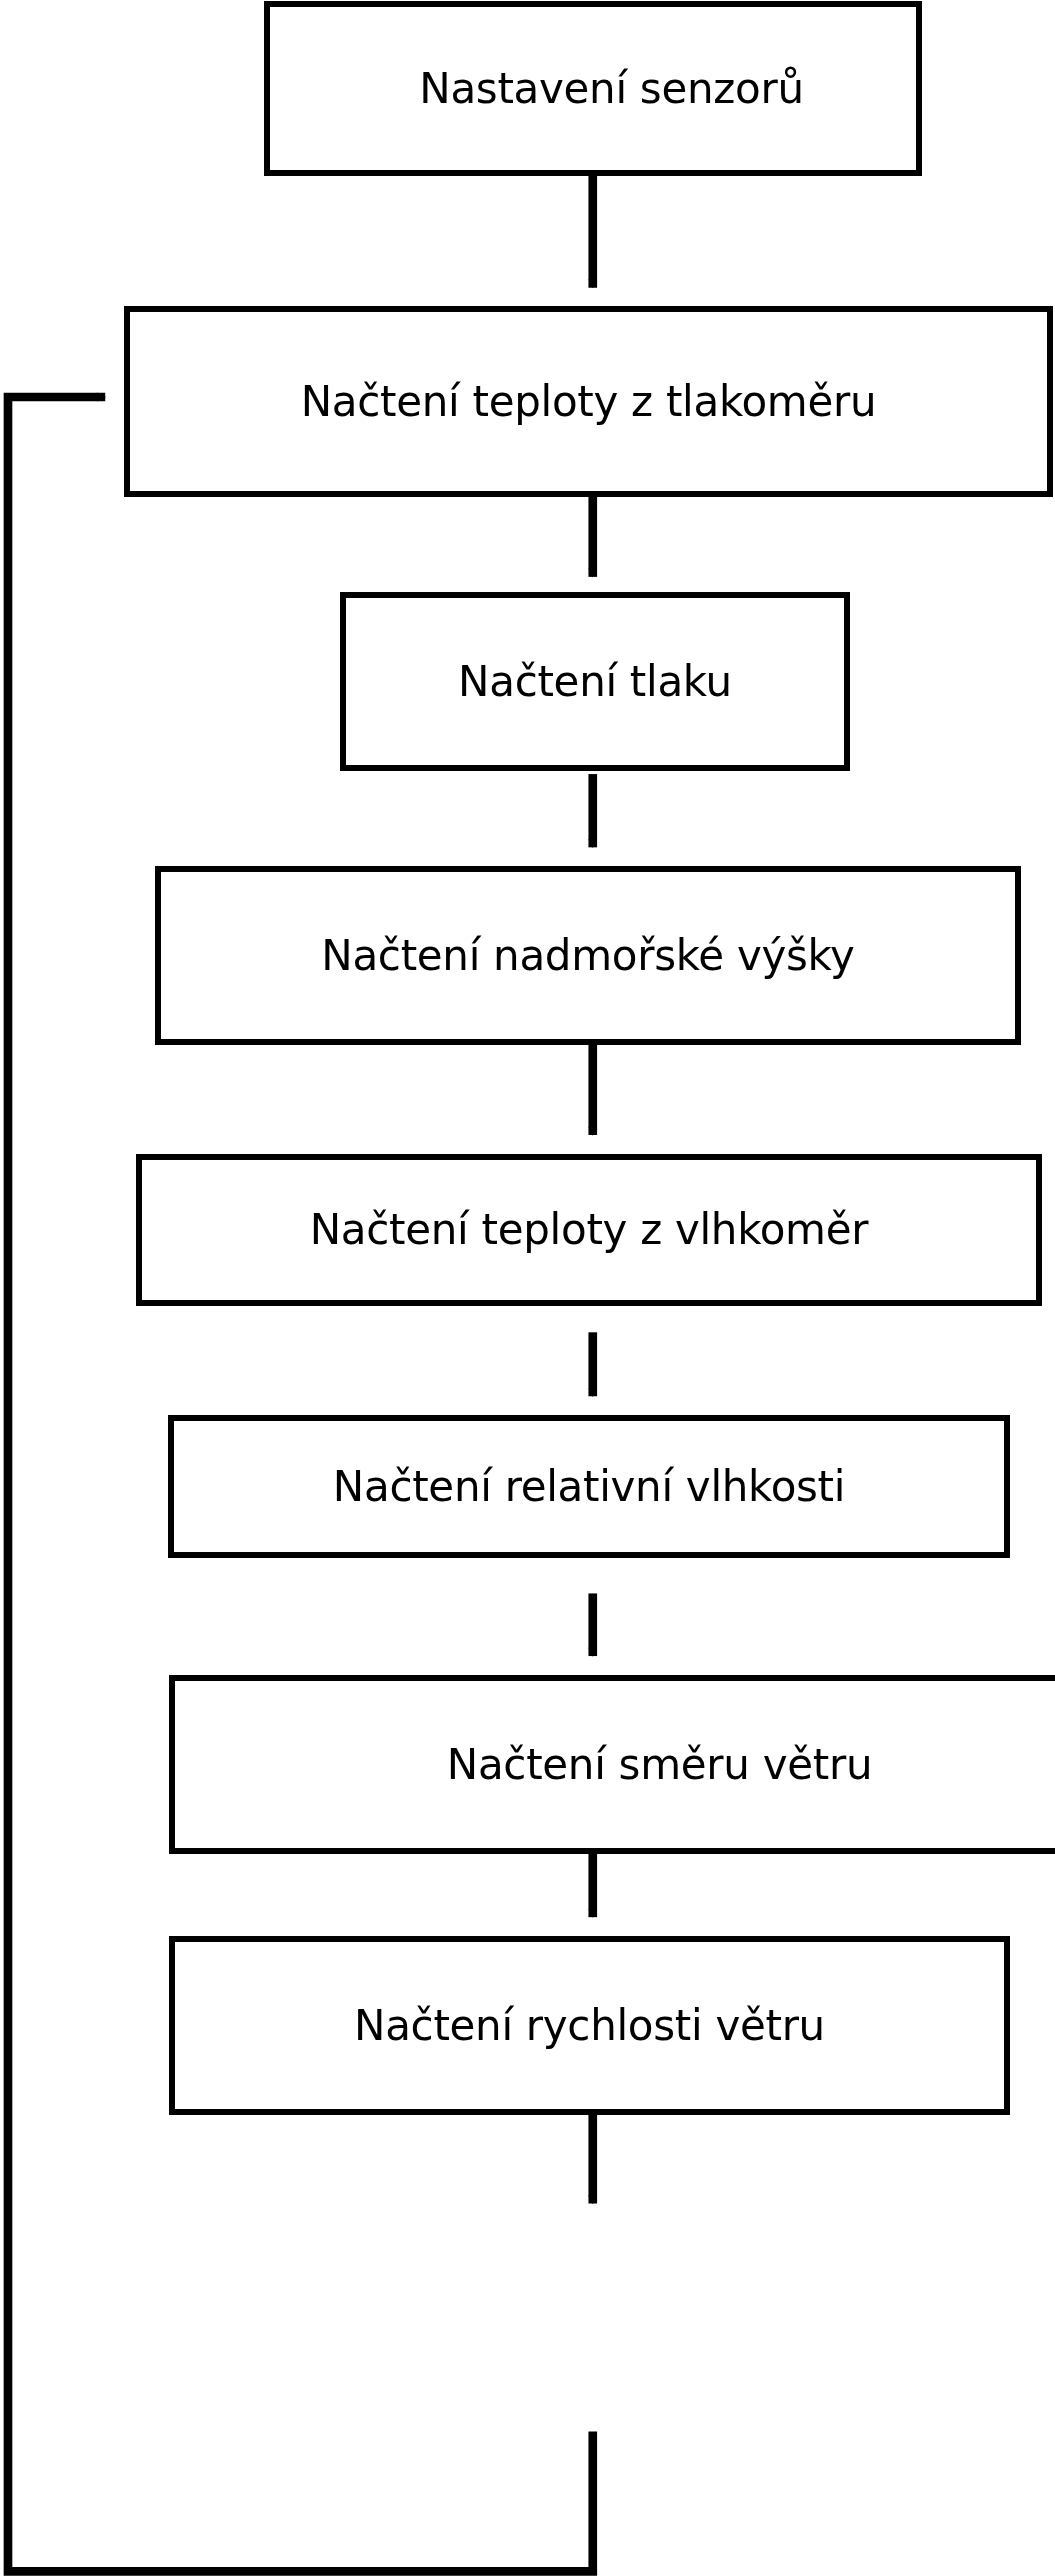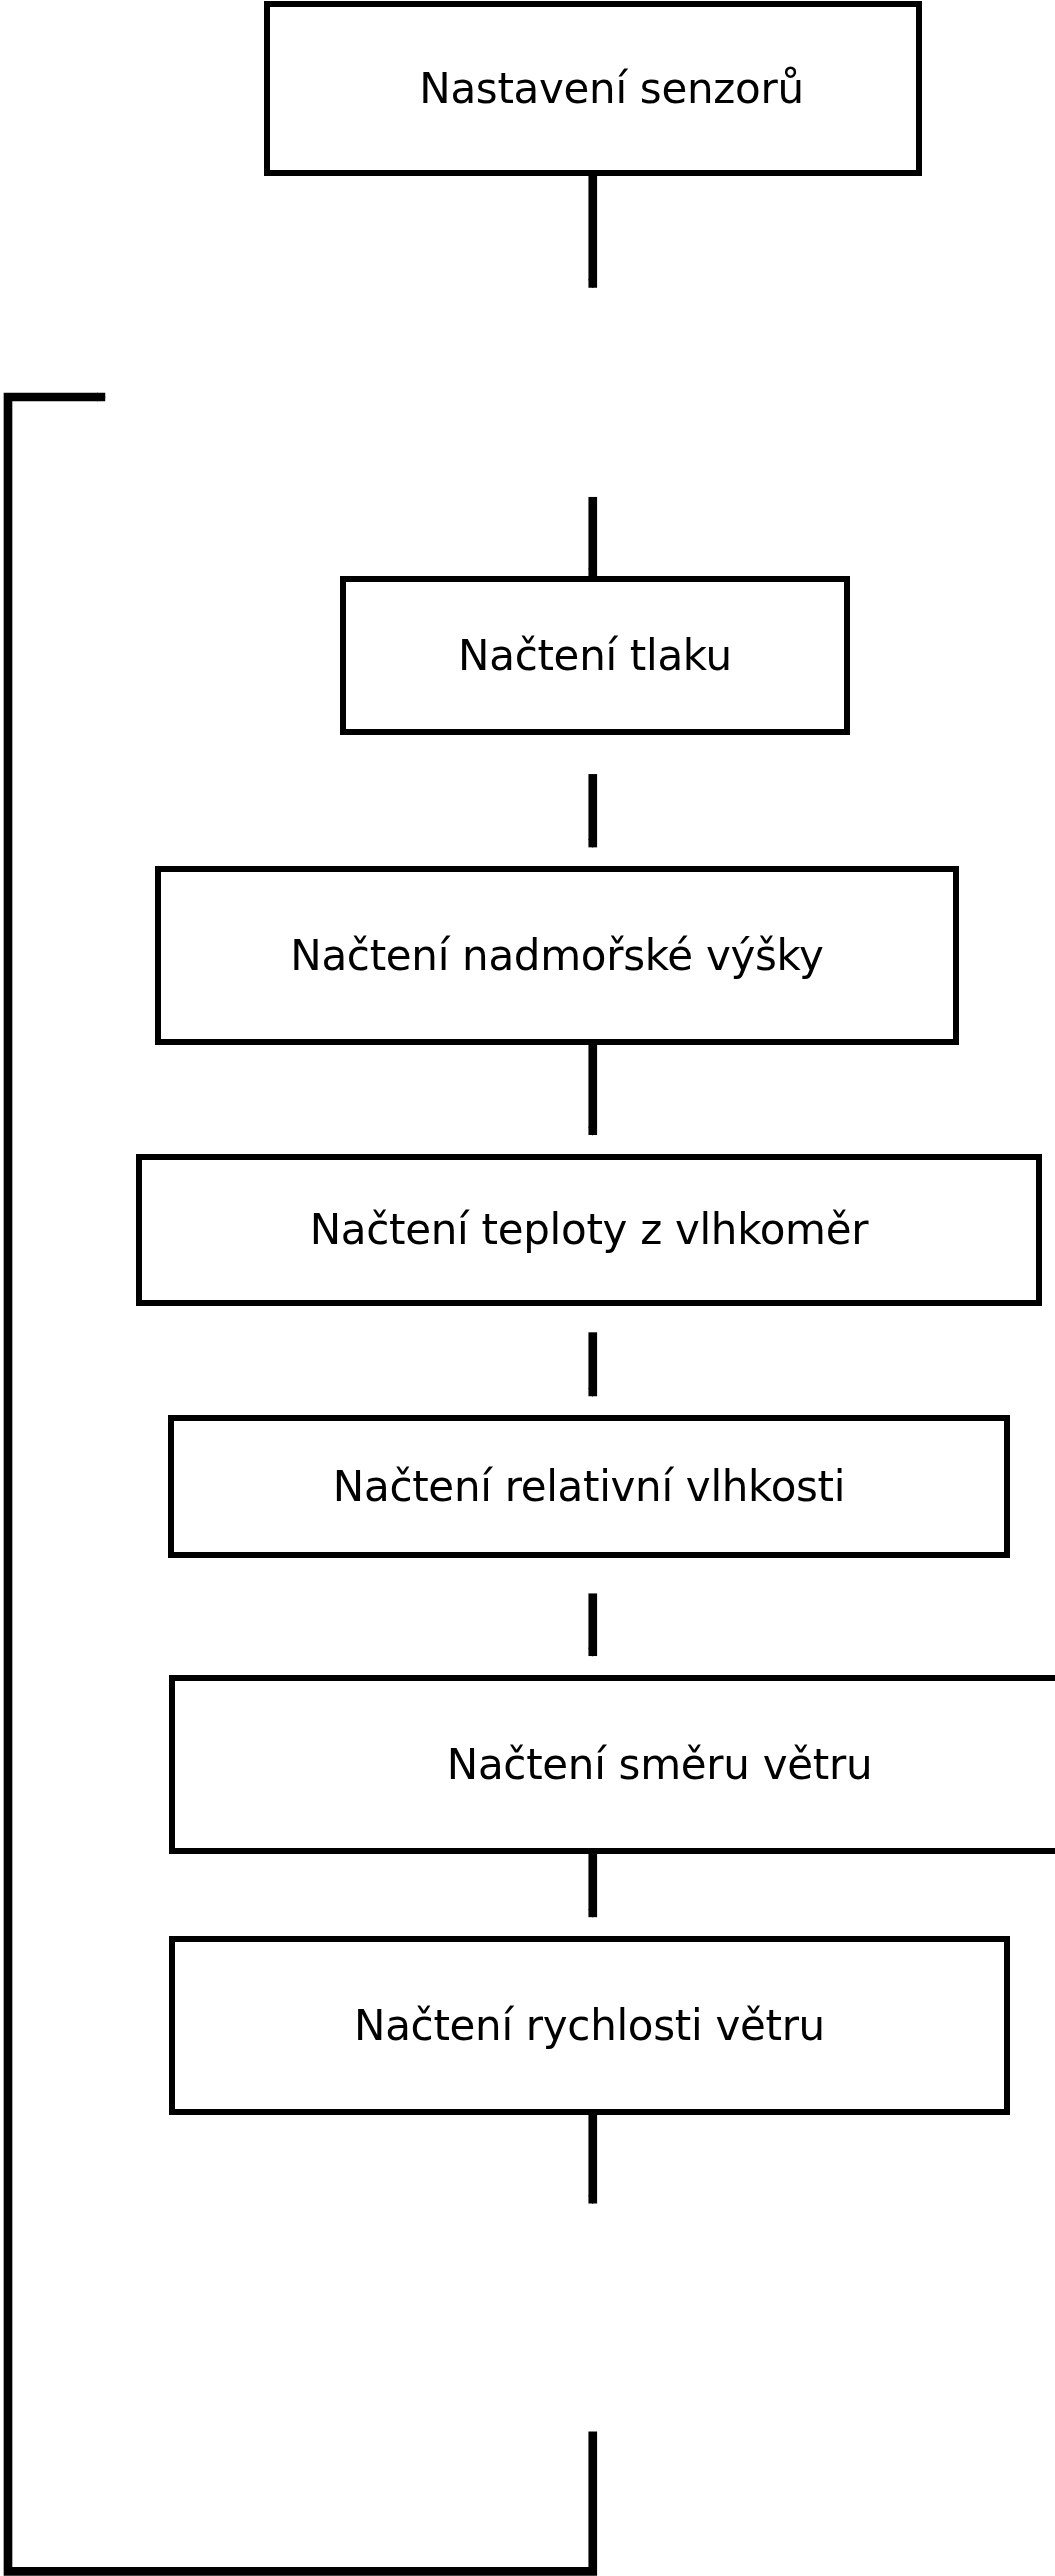--- a/index.html
+++ b/index.html
@@ -81,26 +81,29 @@
       <path d="M890,3174 L890,3308" marker-end="url(#ah)" stroke-width="13"></path>
 
       <path d="M890,3650 L890,3860 L12,3860 L12,596 L158,596" marker-end="url(#ah)" stroke-width="13" stroke-linejoin="miter" stroke-linecap="butt"></path>
     </g>
   </svg>
 
   <div class="node-box" style="left:264px; top:1.3px; width:658px; height:175px;padding-left:37px;">
     <span class="node-label">Nastavení senzorů</span>
   </div>
 
+  <div class="node-box" style="left:124px; top:306px; width:929px; height:191px;">
+    <span class="node-label">Načtení teploty z tlakoměru</span>
+  </div>
 
-  <div class="node-box" style="left:340px; top:576px; width:510px; height:159px;">
+  <div class="node-box" style="left:340px; top:592px; width:510px; height:179px;">
     <span class="node-label">Načtení tlaku</span>
   </div>
 
-  <div class="node-box" style="left:155px; top:866px; width:804px; height:179px;">
+  <div class="node-box" style="left:155px; top:866px; width:866px; height:179px;">
     <span class="node-label">Načtení nadmořské výšky</span>
   </div>
 
   <div class="node-box" style="left:136px; top:1154px; width:906px; height:152px;">
     <span class="node-label">Načtení teploty z vlhkoměr</span>
   </div>
 
   <div class="node-box" style="left:168px; top:1415px; width:842px; height:143px;">
     <span class="node-label">Načtení relativní vlhkosti</span>
   </div>

